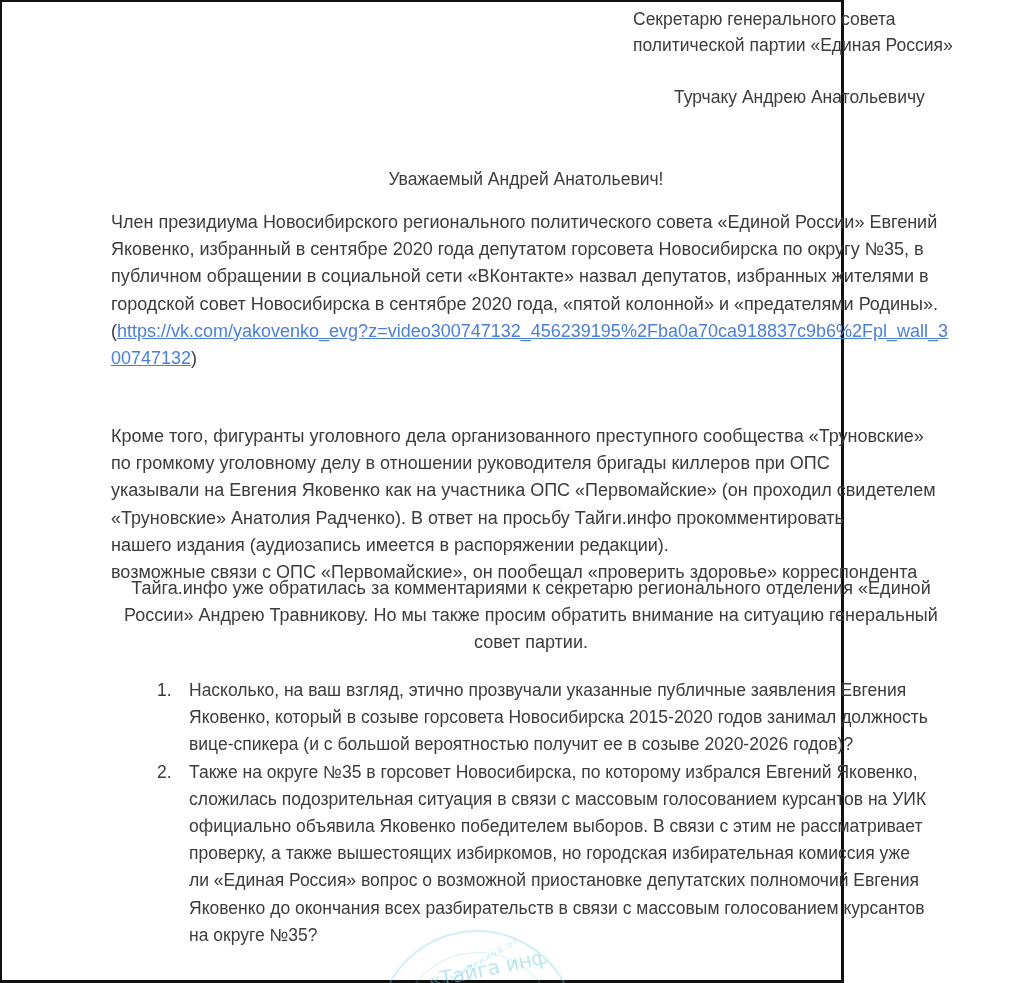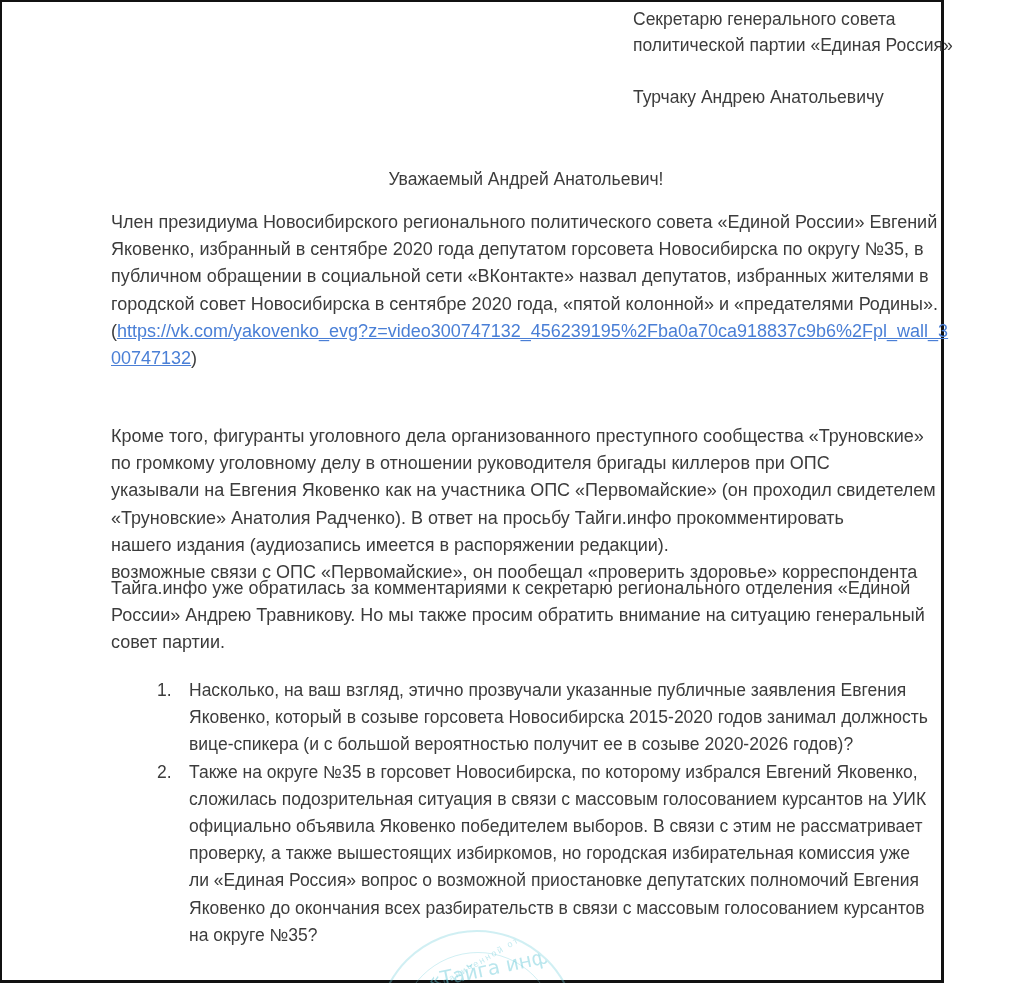--- a/index.html
+++ b/index.html
@@ -2,46 +2,46 @@
 <html><head>
   <meta charset="utf-8">
   <style>
     html, body { margin: 0; padding: 0; background: #ffffff; }
     body {
       width: 1024px; height: 983px; position: relative; overflow: hidden;
       font-family: "Liberation Sans", "DejaVu Sans", sans-serif;
       color: #3a3a3a;
     }
     .page-frame {
-      position: absolute; left: 0; top: 0; width: 944px; height: 983px;
+      position: absolute; left: 0; top: 0; width: 844px; height: 983px;
       box-sizing: border-box;
       border-top: 2px solid #111; border-left: 2px solid #111;
       border-right: 3px solid #111; border-bottom: 3px solid #111;
       background: #fff;
       text-decoration: underline;
     }
     .addressee {
       position: absolute; left: 631px; top: 4px;
       font-size: 17.5px; line-height: 26px; color: #3c3c3c;
     }
     .addressee .line { display: block; white-space: nowrap; }
-    .addressee .name { margin-top: 26px; }
+    .addressee .name { margin-top: 26px; margin-left: 41px; }
     .salutation {
       position: absolute; left: 0; top: 164px; width: 1024px; text-align: center;
       font-size: 17.5px; line-height: 26px; color: #3c3c3c;
       padding-left: 24px; box-sizing: border-box;
     }
     .para {
       position: absolute; left: 109px; width: 840px;
       font-size: 18px; line-height: 27.2px; color: #3c3c3c;
     }
     .para .ln { display: block; white-space: nowrap; }
     #p1 { top: 207px; }
     #p2 { top: 390px; margin-top: 31px; }
-    #p3 { top: 573px; }
+    #p3 { top: 573px; text-align: center; }
     .link { color: #4a7fd6; text-decoration: underline; }
     .list {
       position: absolute; left: 155px; top: 675px; width: 820px;
       font-size: 17.5px; line-height: 27.2px; color: #3c3c3c;
     }
     .list-item { position: relative; padding-left: 32px; }
     .list-item .num { position: absolute; left: 0; top: 0; }
     .list-item .ln { display: block; white-space: nowrap; }
     .stamp {
       position: absolute; left: 375px; top: 928px; width: 200px; height: 200px;

